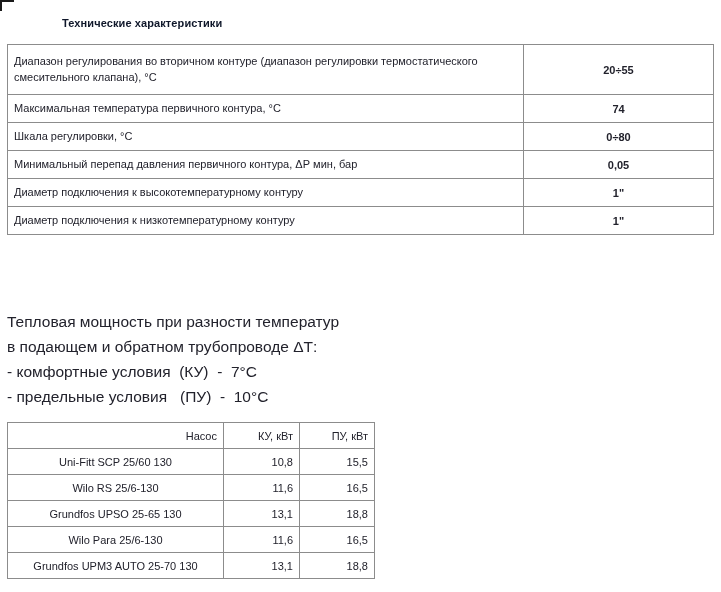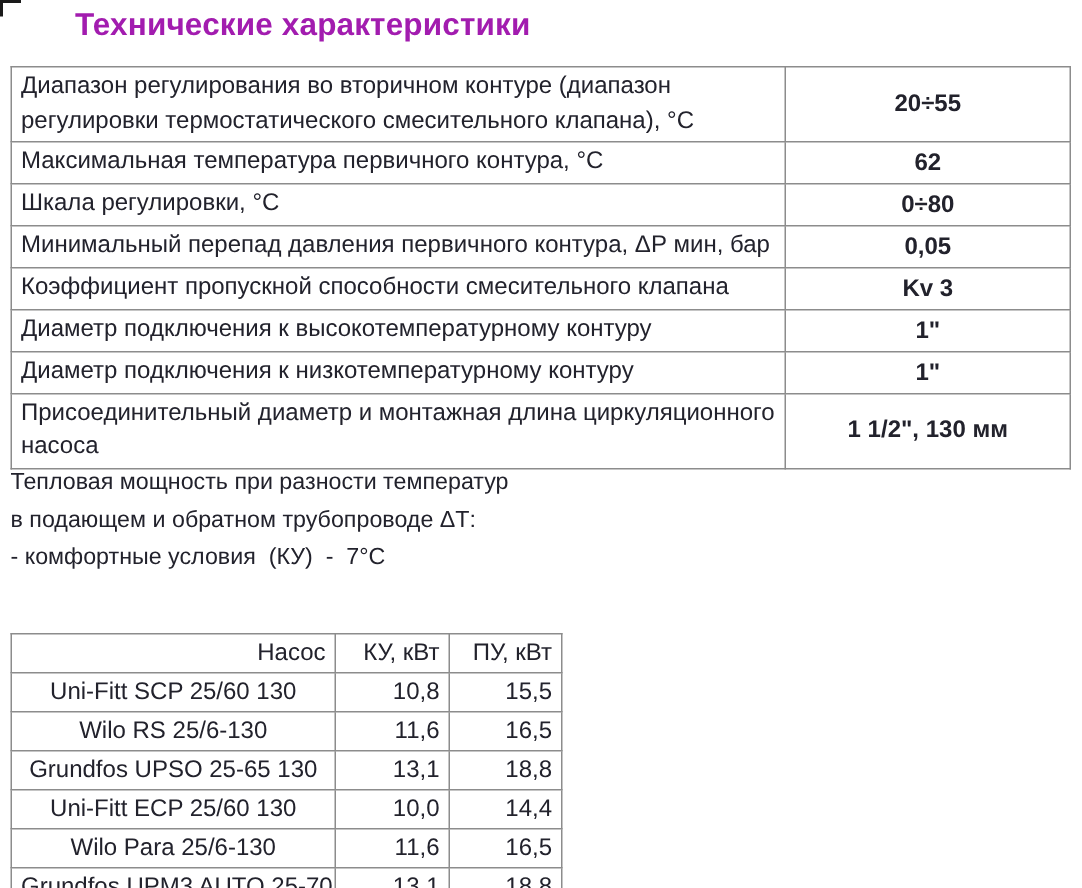--- a/index.html
+++ b/index.html
@@ -20,33 +20,33 @@
   .corner-mark {
     position: absolute;
     top: 0;
     left: 0;
     width: 12px;
     height: 9px;
     border-top: 2px solid #1a1a1a;
     border-left: 2px solid #1a1a1a;
   }
   .page-title {
-    margin: 0;
+    margin: 12px;
     position: absolute;
     top: 5px;
     left: 50px;
-    font-size: 21px;
+    font-size: 11px;
     font-weight: 700;
-    color: #a21caf;
+    color: #0f172a;
     letter-spacing: 0.1px;
   }
   table {
     border-collapse: collapse;
     table-layout: fixed;
-    font-size: 16px;
+    font-size: 11px;
     color: #22222c;
   }
   td, th {
     border: 1px solid #8c8c8c;
     padding: 2px 6px;
     font-weight: 400;
     vertical-align: middle;
     overflow: hidden;
     white-space: nowrap;
   }
@@ -110,53 +110,46 @@
       <col class="c-label">
       <col class="c-value">
     </colgroup>
   <tbody>
     <tr class="tall">
       <td class="label">Диапазон регулирования во вторичном контуре (диапазон регулировки термостатического смесительного клапана), °С</td>
       <td class="value">20÷55</td>
     </tr>
     <tr>
       <td class="label">Максимальная температура первичного контура, °С</td>
-      <td class="value">62</td>
+      <td class="value">74</td>
     </tr>
     <tr>
       <td class="label">Шкала регулировки, °С</td>
       <td class="value">0÷80</td>
     </tr>
     <tr>
       <td class="label">Минимальный перепад давления первичного контура, ΔР мин, бар</td>
       <td class="value">0,05</td>
     </tr>
     <tr>
-      <td class="label">Коэффициент пропускной способности смесительного клапана</td>
-      <td class="value">Kv 3</td>
-    </tr>
-    <tr>
       <td class="label">Диаметр подключения к высокотемпературному контуру</td>
       <td class="value">1"</td>
     </tr>
     <tr>
       <td class="label">Диаметр подключения к низкотемпературному контуру</td>
       <td class="value">1"</td>
-    </tr>
-    <tr>
-      <td class="label">Присоединительный диаметр и монтажная длина циркуляционного насоса</td>
-      <td class="value">1 1/2", 130 мм</td>
     </tr>
   </tbody>
 </table>
 
 <div class="power-note">
   <p>Тепловая мощность при разности температур</p>
   <p>в подающем и обратном трубопроводе ΔТ:</p>
   <p>- комфортные условия  (КУ)  -  7°С</p>
+  <p>- предельные условия   (ПУ)  -  10°С</p>
 </div>
 
 <table class="pump-table">
   <colgroup>
       <col class="c-pump">
       <col class="c-ku">
       <col class="c-pu">
     </colgroup>
   <thead>
     <tr>
@@ -175,25 +168,20 @@
       <td class="pump">Wilo RS 25/6-130</td>
       <td class="num">11,6</td>
       <td class="num">16,5</td>
     </tr>
     <tr>
       <td class="pump">Grundfos UPSO 25-65 130</td>
       <td class="num">13,1</td>
       <td class="num">18,8</td>
     </tr>
     <tr>
-      <td class="pump">Uni-Fitt ECP 25/60 130</td>
-      <td class="num">10,0</td>
-      <td class="num">14,4</td>
-    </tr>
-    <tr>
       <td class="pump">Wilo Para 25/6-130</td>
       <td class="num">11,6</td>
       <td class="num">16,5</td>
     </tr>
     <tr>
       <td class="pump">Grundfos UPM3 AUTO 25-70 130</td>
       <td class="num">13,1</td>
       <td class="num">18,8</td>
     </tr>
   </tbody>

